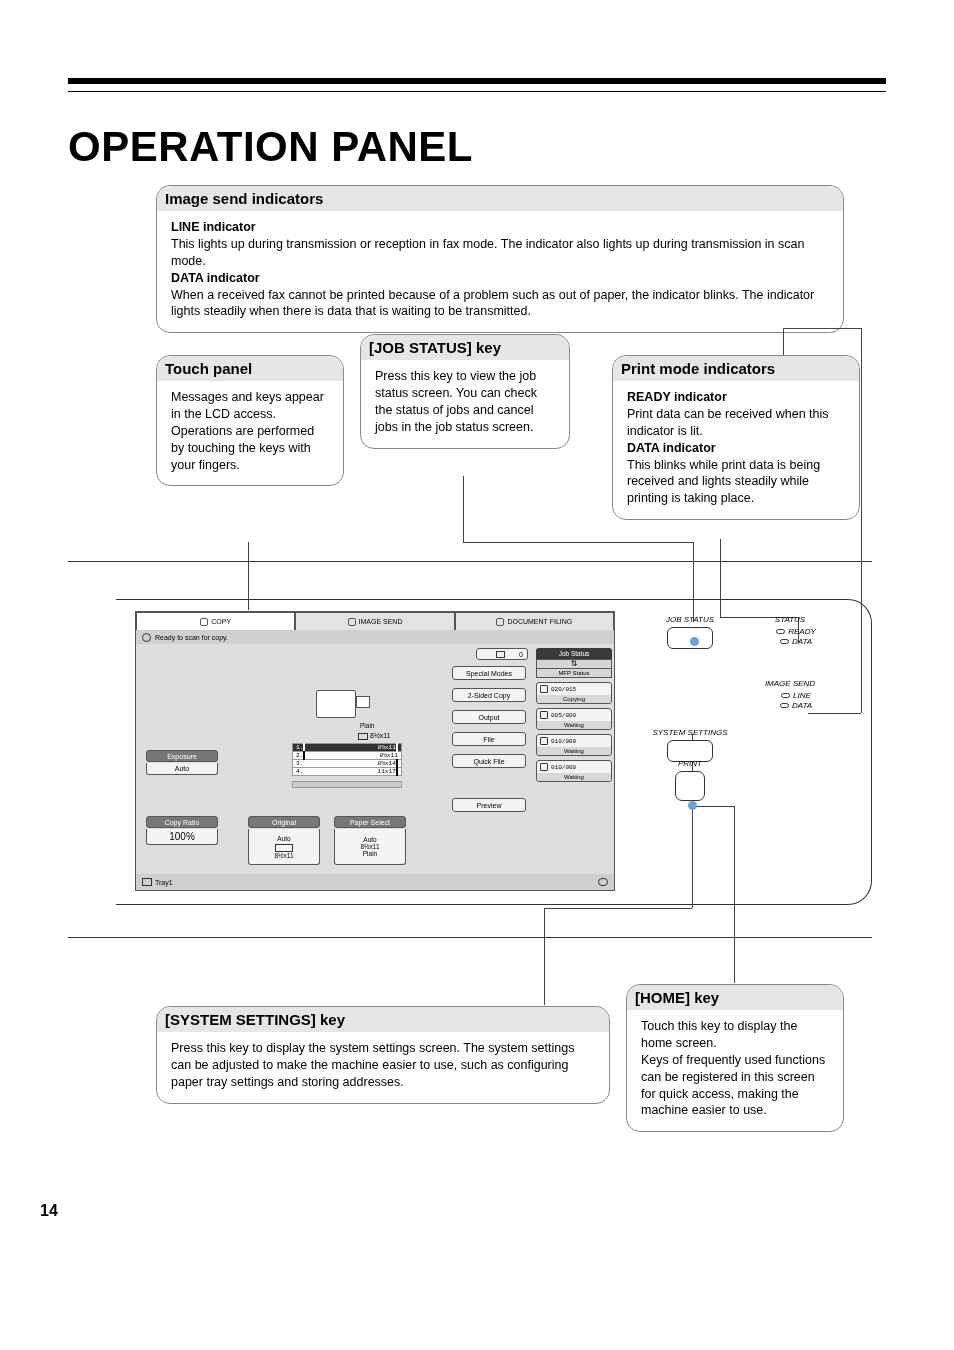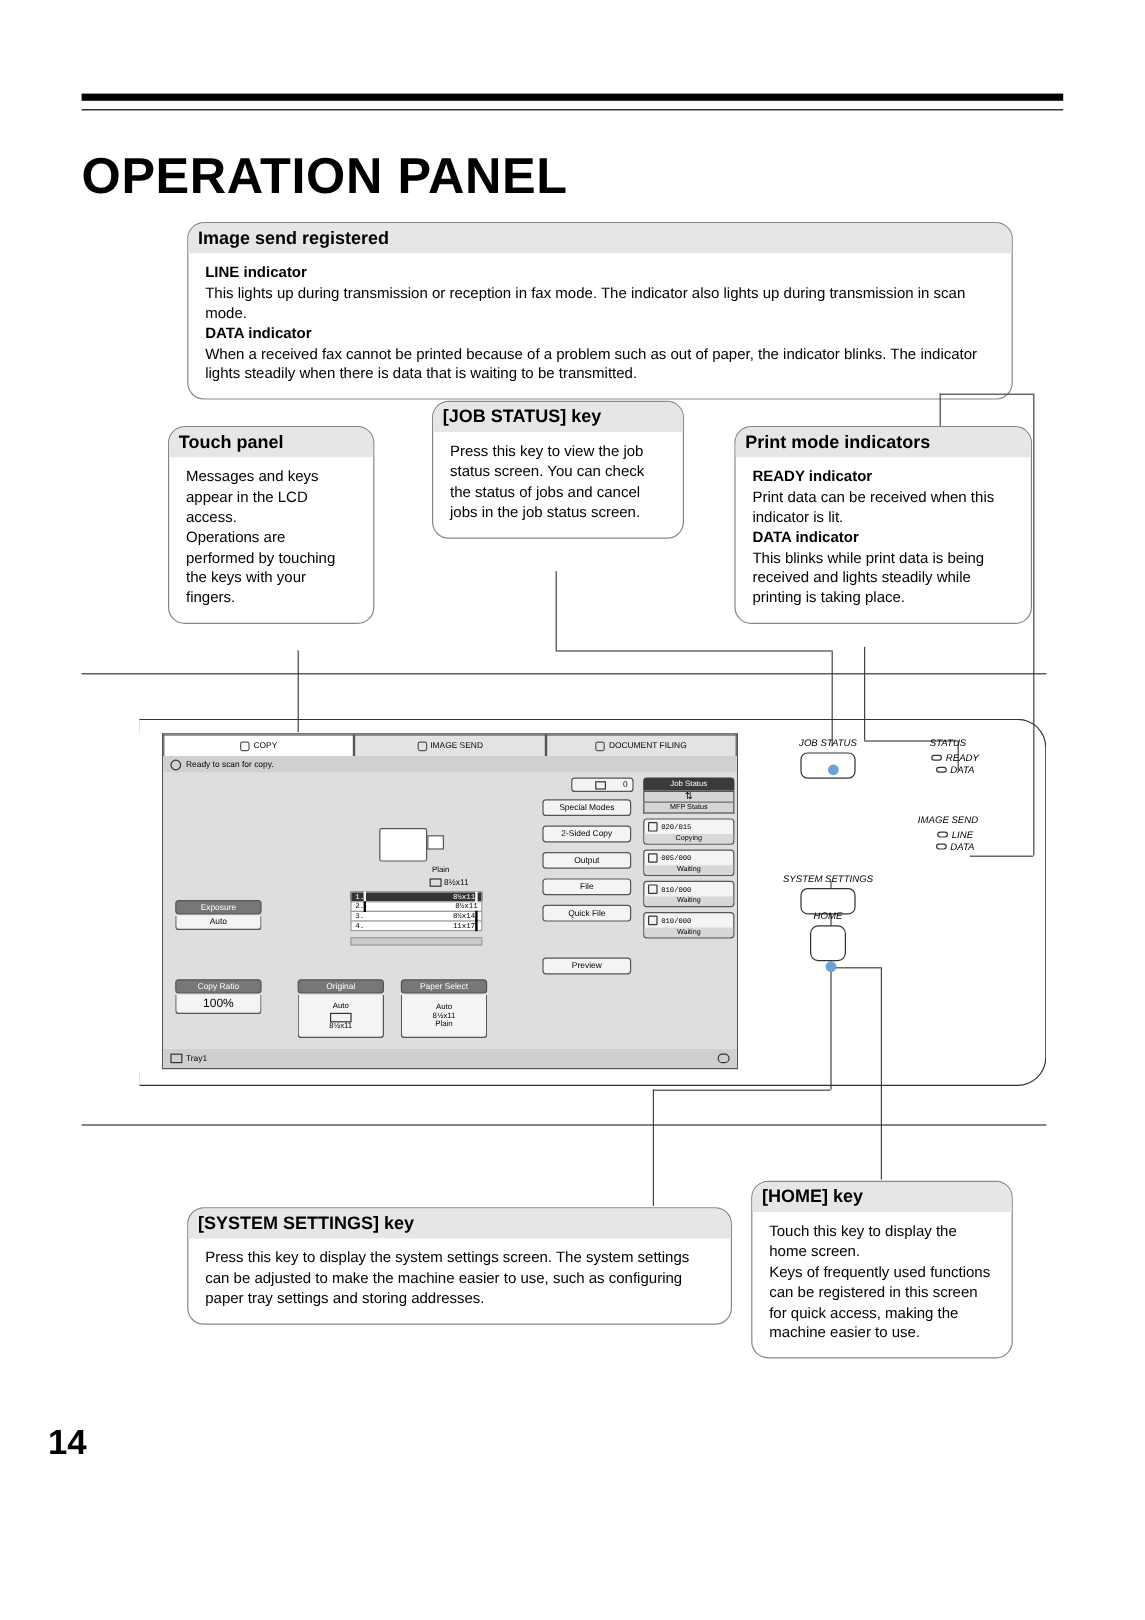--- a/index.html
+++ b/index.html
@@ -7,26 +7,26 @@
   .page { position: relative; width: 954px; height: 1350px; padding: 78px 68px 40px 68px; }
   .top-rule { height: 6px; background: #000; margin-bottom: 28px; }
   .thin-rule { height: 1px; background: #000; margin-bottom: 10px; position: relative; top: -21px; }
   h1.title { font-size: 42px; font-weight: 800; letter-spacing: 0.5px; margin-bottom: 26px; }
   .callout { border: 1px solid #888; border-radius: 14px; background: #fff; padding: 10px 14px 12px 14px; }
   .callout .chead { background: #e6e6e6; padding: 4px 8px; font-weight: 700; font-size: 15px; margin: -10px -14px 8px -14px; border-radius: 14px 14px 0 0; }
   .ctext { font-size: 12.5px; line-height: 1.35; }
   .ctext b { font-weight: 700; }
   
   .image-send { position:absolute; left: 156px; top: 185px; width: 688px; }
-  .touch-panel { position:absolute; left: 140px; top: 355px; width: 172px; }
+  .touch-panel { position:absolute; left: 156px; top: 355px; width: 188px; }
   .job-status { position:absolute; left: 360px; top: 334px; width: 210px; }
   .print-mode { position:absolute; left: 612px; top: 355px; width: 248px; }
   .sys-settings { position:absolute; left: 156px; top: 1006px; width: 454px; }
   .home-key { position:absolute; left: 626px; top: 984px; width: 218px; }
-  .page-num { position:absolute; left: 40px; bottom: 130px; font-size: 29px; font-weight: 700; }
+  .page-num { position:absolute; left: 40px; bottom: 130px; font-size: 16px; font-weight: 700; }
 
   
   .panel-wrap { position:absolute; left: 116px; top: 599px; width: 756px; height: 320px; }
   .panel-wrap .outer { position:absolute; left:0; top:0; width:100%; height:306px; border:1px solid #333; border-radius: 0 24px 24px 0; border-left:none; }
   .hline1 { position:absolute; left:-48px; top:-38px; width:804px; height:1px; background:#333; }
   .hline2 { position:absolute; left:-48px; top:338px; width:804px; height:1px; background:#333; }
 
   
   .lcd { position:absolute; left:19px; top:12px; width:480px; height:280px; background:#fff; border:1px solid #555; }
   .tabs { position:absolute; left:0; top:0; width:100%; height:18px; display:flex; }
@@ -101,21 +101,21 @@
 </style>
 </head>
 <body>
 <div class="page">
 
 <div class="top-rule"></div>
 <div class="thin-rule"></div>
 <h1 class="title">OPERATION PANEL</h1>
 
 <div class="callout image-send">
-  <div class="chead">Image send registered</div>
+  <div class="chead">Image send indicators</div>
   <div class="ctext">
     <b>LINE indicator</b><br>
     <span>This lights up during transmission or reception in fax mode. The indicator also lights up during transmission in scan mode.</span><br>
     <b>DATA indicator</b><br>
     <span>When a received fax cannot be printed because of a problem such as out of paper, the indicator blinks.</span>
     <span>The indicator lights steadily when there is data that is waiting to be transmitted.</span>
   </div>
 </div>
 
 <div class="callout touch-panel">
@@ -325,21 +325,21 @@
       <div class="pled">
             <span class="led"></span>
             <span>LINE</span>
           </div>
       <div class="pled">
             <span class="led"></span>
             <span>DATA</span>
           </div>
     </div>
     <div class="pgroup g-home">
-      <div class="plabel">HOME</div>
+      <div class="plabel">PRINT</div>
       <div class="pbtn round"></div>
     </div>
   </div>
 </div>
 
 <div class="page-num">14</div>
 
 </div>
 
 </body></html>

